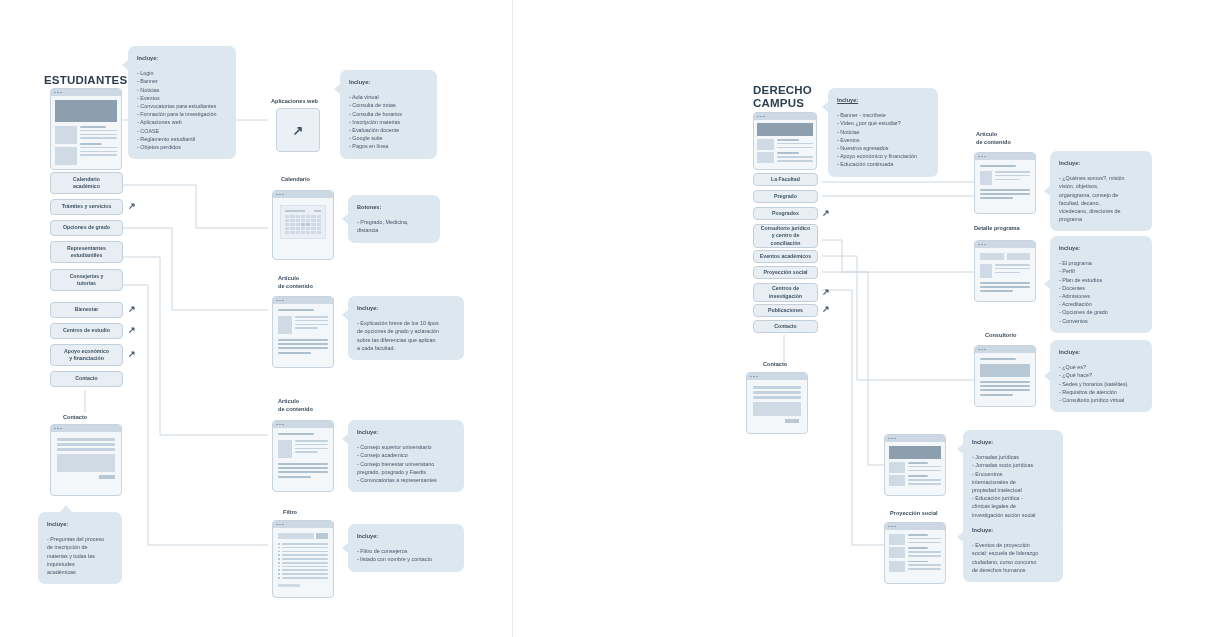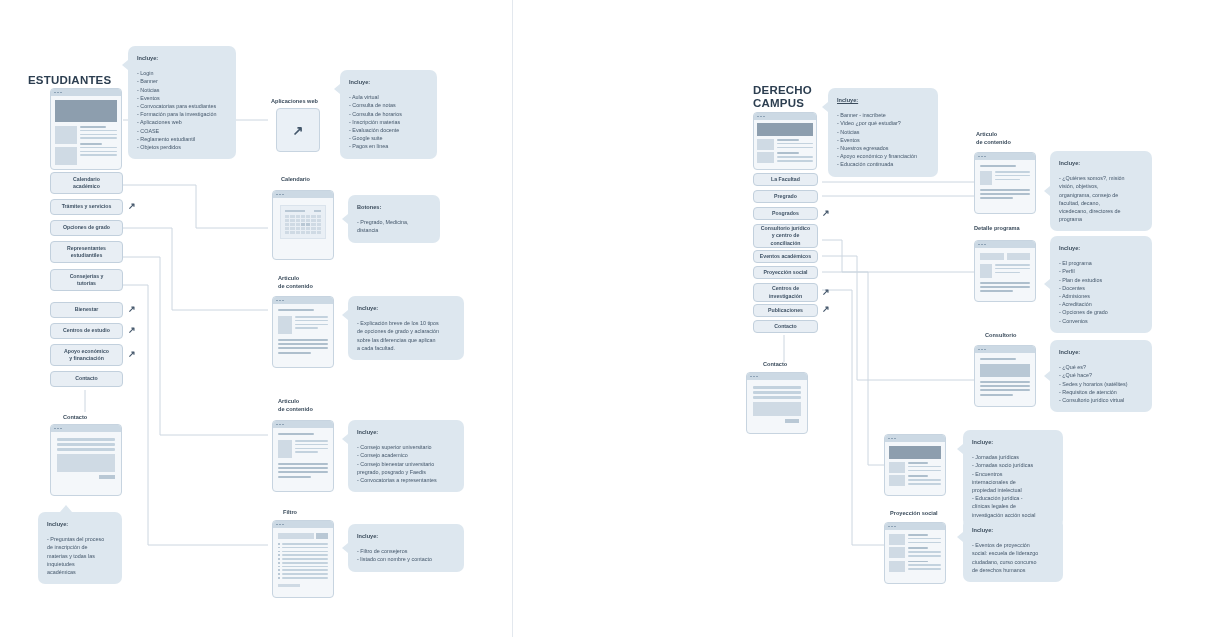--- a/index.html
+++ b/index.html
@@ -80,21 +80,21 @@
 
   <svg class="conn" style="left:0;top:0;width:512px;height:637px">
     <line x1="123" y1="120" x2="268" y2="120"></line>
     <path d="M123,185 L196,185 L196,228 L268,228"></path>
     <path d="M123,228 L172,228 L172,310 L268,310"></path>
     <path d="M123,257 L160,257 L160,435 L268,435"></path>
     <path d="M123,285 L148,285 L148,545 L268,545"></path>
     <line x1="85" y1="390" x2="85" y2="412"></line>
   </svg>
 
-  <div class="sec-title" style="left:28px; top:74px">ESTUDIANTES</div>
+  <div class="sec-title" style="left:44px; top:74px">ESTUDIANTES</div>
 
   <div class="mock" style="left:50px; top:88px; width:72px; height:82px">
     <div class="bar">
         <i></i>
         <i></i>
         <i></i>
       </div>
     <div class="body">
       <div class="blk" style="height:22px;background:#8d9eae;margin-bottom:4px"></div>
       <div class="row">

